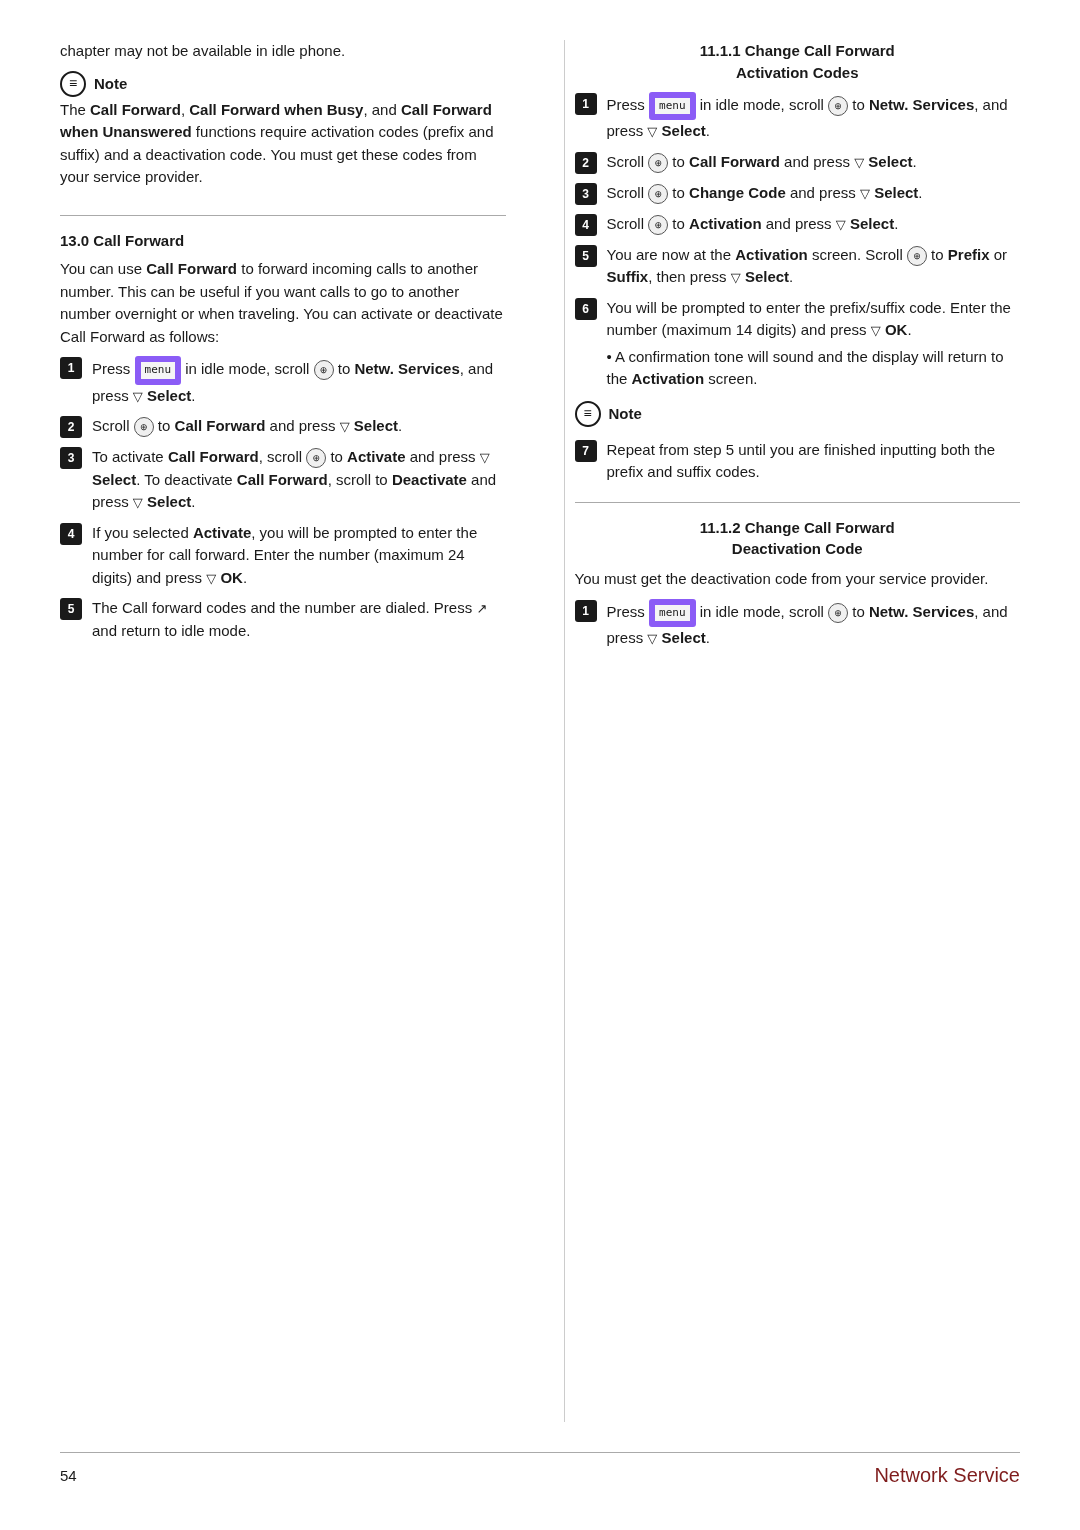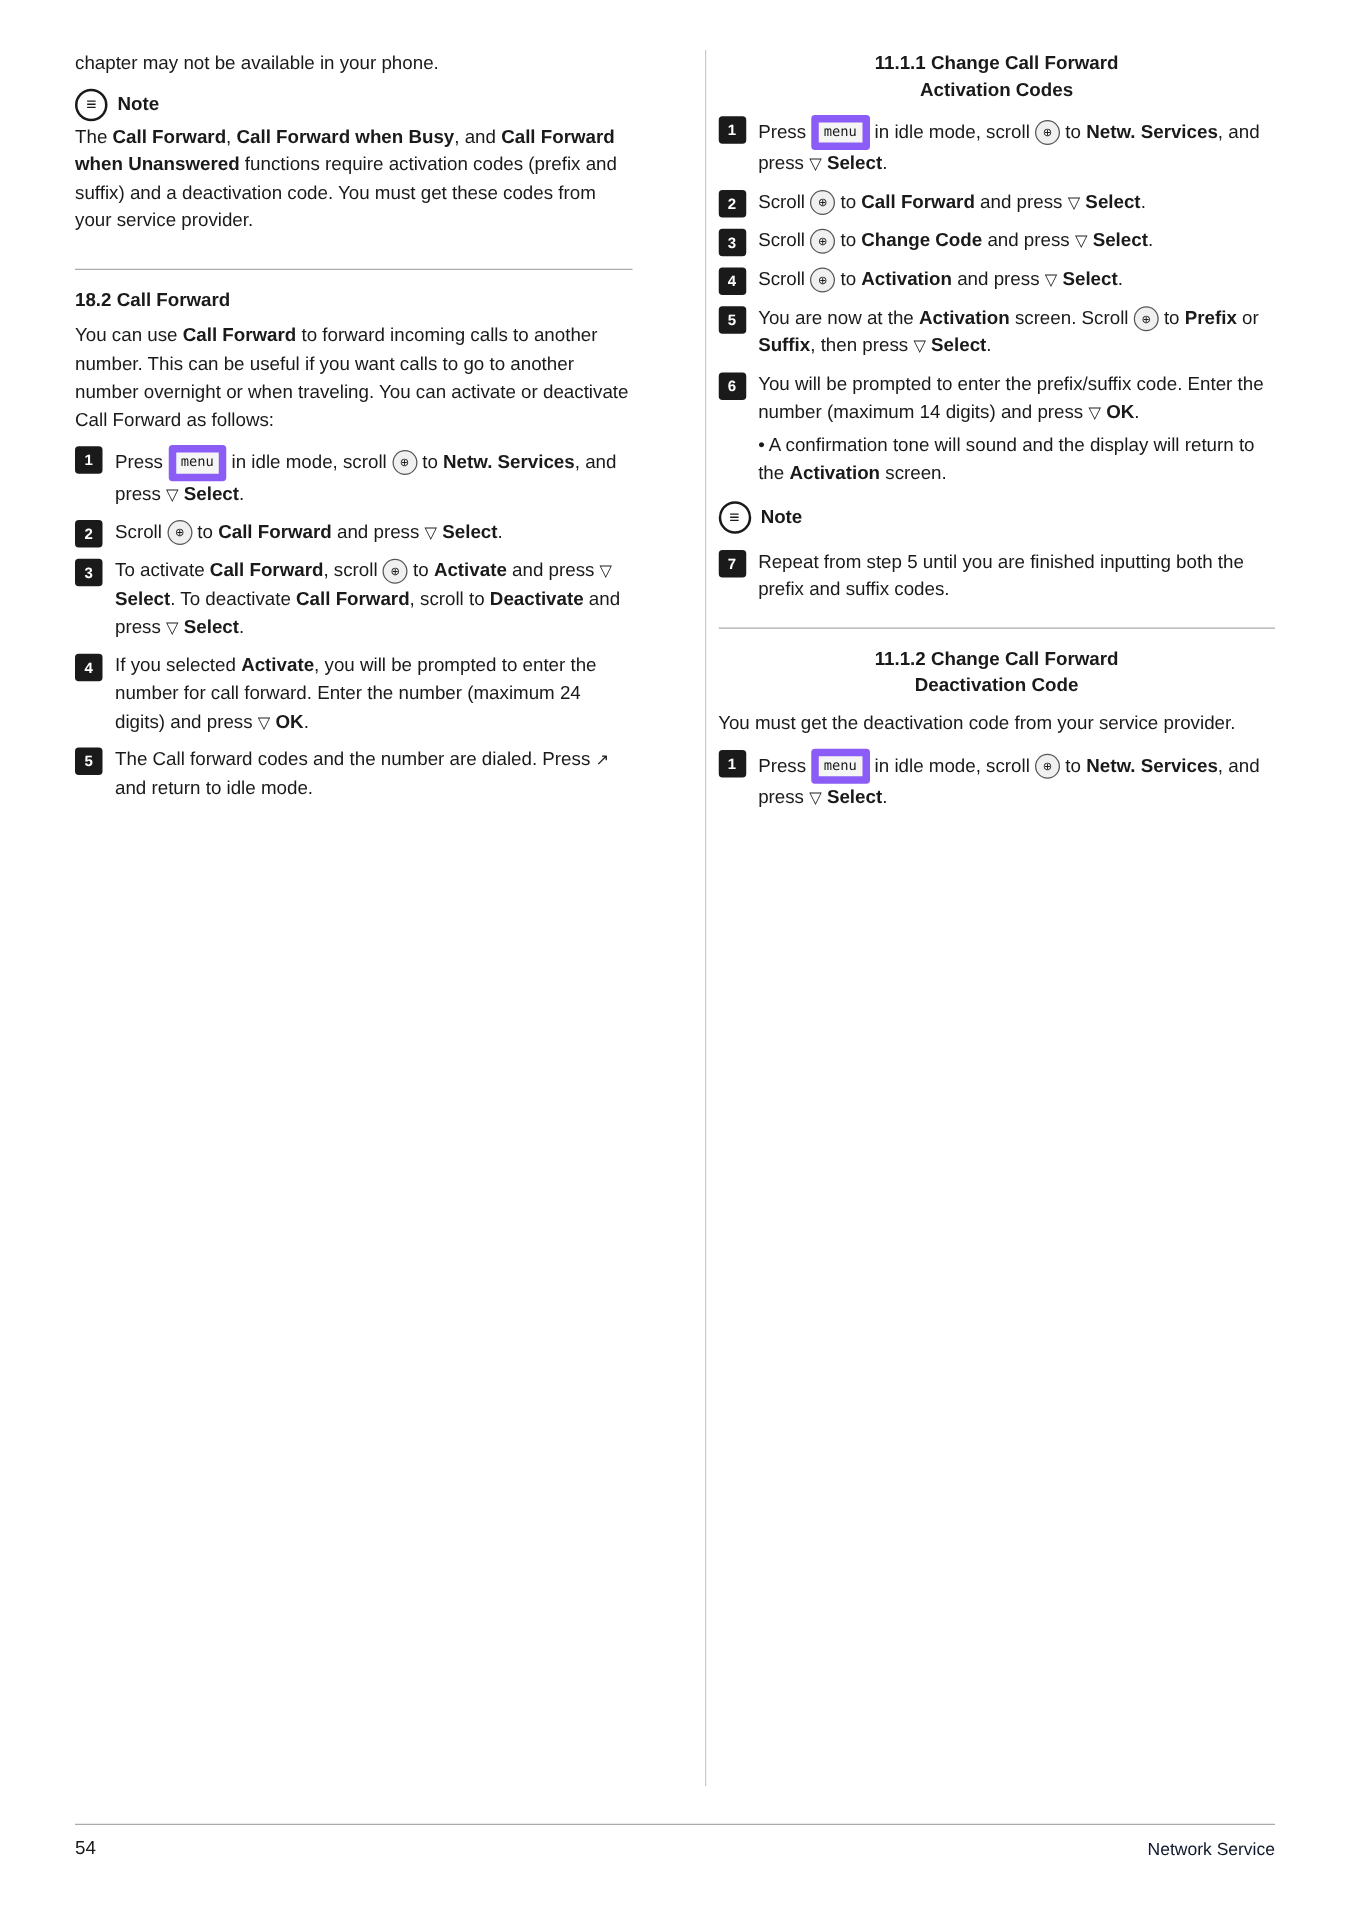--- a/index.html
+++ b/index.html
@@ -167,47 +167,47 @@
       align-items: center;
       margin-top: 30px;
       padding-top: 8px;
       border-top: 1px solid #aaa;
     }
     .page-num {
       font-size: 15px;
       color: #1a1a1a;
     }
     .footer-label {
-      font-size: 14px;
-      color: #0f172a;
+      font-size: 20px;
+      color: #7f1d1d;
     }
   </style>
 </head>
 <body>
 
 <div class="page">
   <div class="two-col">
 
     <div class="col-left">
 
-      <p>chapter may not be available in your phone.</p>
+      <p>chapter may not be available in idle phone.</p>
 
       <div class="note-block">
         <div class="note-icon-row">
           <span class="note-icon">≡</span>
           <span class="note-label">Note</span>
         </div>
         <p class="note-text">
           The <b>Call Forward</b>, <b>Call Forward when Busy</b>, and <b>Call Forward when Unanswered</b> functions require activation codes (prefix and suffix) and a deactivation code. You must get these codes from your service provider.
         </p>
       </div>
 
       <hr class="section-divider">
 
-      <p class="section-heading">18.2   Call Forward</p>
+      <p class="section-heading">13.0   Call Forward</p>
 
       <p>
         You can use <b>Call Forward</b> to forward incoming calls to another number. This can be useful if you want calls to go to another number overnight or when traveling. You can activate or deactivate Call Forward as follows:
       </p>
 
       <ol class="steps">
         <li>
           <span class="step-num">1</span>
           <span class="step-content">
             Press <span class="icon-menu">menu</span> in idle mode, scroll <span class="icon-scroll">⊕</span> to <b>Netw. Services</b>, and press <span class="icon-select">▽</span> <b>Select</b>.

